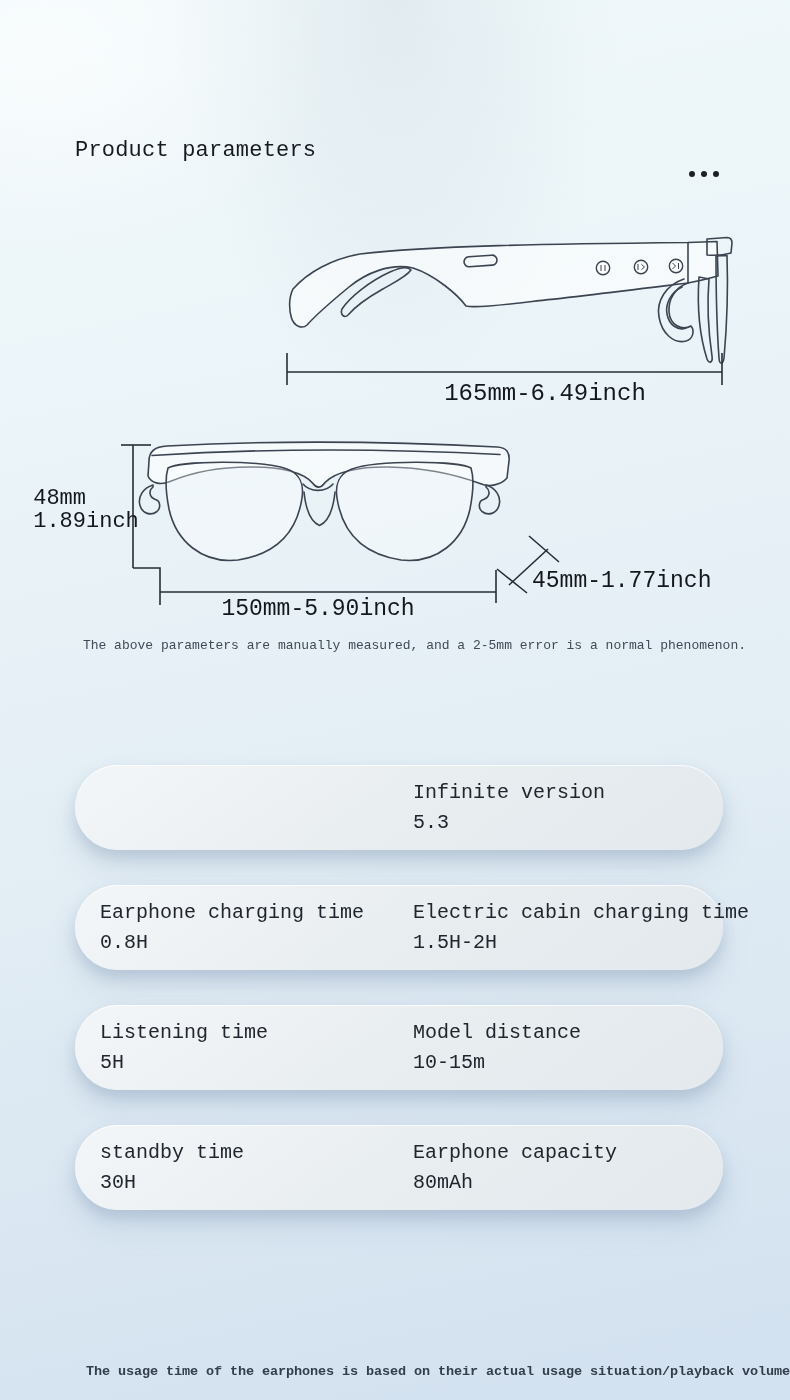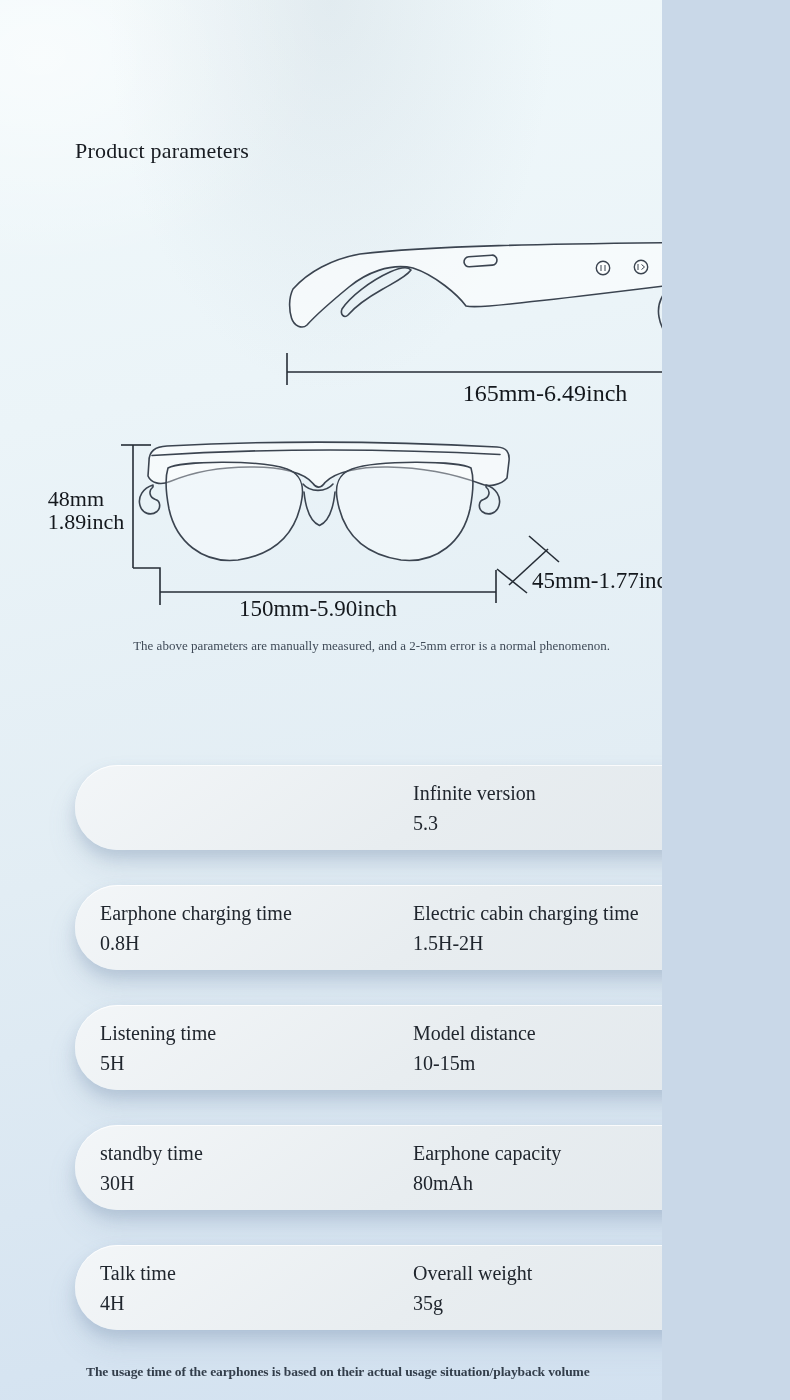--- a/index.html
+++ b/index.html
@@ -1,39 +1,39 @@
 <!DOCTYPE html>
 <html><head>
 <meta charset="utf-8">
 <style>
   html,body{margin:0;padding:0;background:#c9d8e8;}
   .screen{
-    position:relative;width:662px;height:1400px;overflow:hidden;
-    font-family:Liberation Serif, serif;
+    position:relative;width:790px;height:1400px;overflow:hidden;
+    font-family:Liberation Mono, monospace;
     background:linear-gradient(168deg,#f1f9fb 0%,#ebf4f8 28%,#e2edf4 58%,#d2e1f0 100%);
   }
   .screen::before{
     content:"";position:absolute;inset:0;pointer-events:none;
     background:
       radial-gradient(320px 560px at 50% 0%,rgba(176,190,202,0.22),rgba(176,190,202,0) 70%),
       radial-gradient(420px 300px at 6% 4%,rgba(255,255,255,0.55),rgba(255,255,255,0) 70%);
   }
   .abs{position:absolute;}
   
   .page-title{left:75px;top:138px;font-size:22px;font-weight:500;color:#171b21;letter-spacing:.2px;}
   .more-btn{left:682px;top:163px;width:44px;height:22px;display:flex;align-items:center;justify-content:center;gap:6px;cursor:pointer;background:none;border:none;padding:0;}
   .more-btn .dot{width:6px;height:6px;border-radius:50%;background:#1c2026;}
   
   svg.drawing{overflow:visible;}
   .dim-label{color:#14181d;font-weight:500;white-space:nowrap;}
   .lbl-temple{left:517px;top:380px;transform:translateX(-50%);font-size:24px;margin-left:28px;}
   .lbl-height{left:86px;top:487px;transform:translateX(-50%);font-size:22px;line-height:23px;}
   .lbl-width{left:302px;top:596px;transform:translateX(-50%);font-size:23px;margin-left:16px;}
   .lbl-diag{left:532px;top:568px;font-size:23px;}
-  .measure-note{right:52px;top:638px;font-size:13px;font-weight:500;color:#3f4a57;white-space:nowrap;}
+  .measure-note{right:44px;top:638px;font-size:13px;font-weight:500;color:#3f4a57;white-space:nowrap;}
   
   .card{
     left:75px;width:648px;height:85px;border-radius:43px;
     background:linear-gradient(145deg,#f3f6f8 0%,#e8edf0 55%,#e3e9ed 100%);
     box-shadow:0 8px 14px rgba(121,146,176,0.30),0 18px 30px rgba(121,146,176,0.16),inset 0 1px 0 rgba(255,255,255,0.8);
   }
   .cell{position:absolute;top:13px;}
   .cell.left{left:25px;}
   .cell.right{left:338px;}
   .spec-label,.spec-value{font-size:20px;line-height:30px;font-weight:500;color:#20262e;white-space:nowrap;}
@@ -169,26 +169,16 @@
     <div class="cell left">
       <div class="spec-label">standby time</div>
       <div class="spec-value">30H</div>
     </div>
     <div class="cell right">
       <div class="spec-label">Earphone capacity</div>
       <div class="spec-value">80mAh</div>
     </div>
   </div>
 
-  <div class="abs card" style="top:1245px">
-    <div class="cell left">
-      <div class="spec-label">Talk time</div>
-      <div class="spec-value">4H</div>
-    </div>
-    <div class="cell right">
-      <div class="spec-label">Overall weight</div>
-      <div class="spec-value">35g</div>
-    </div>
-  </div>
 
   <div class="abs footer-note">The usage time of the earphones is based on their actual usage situation/playback volume</div>
 
 </div>
 
 </body></html>

